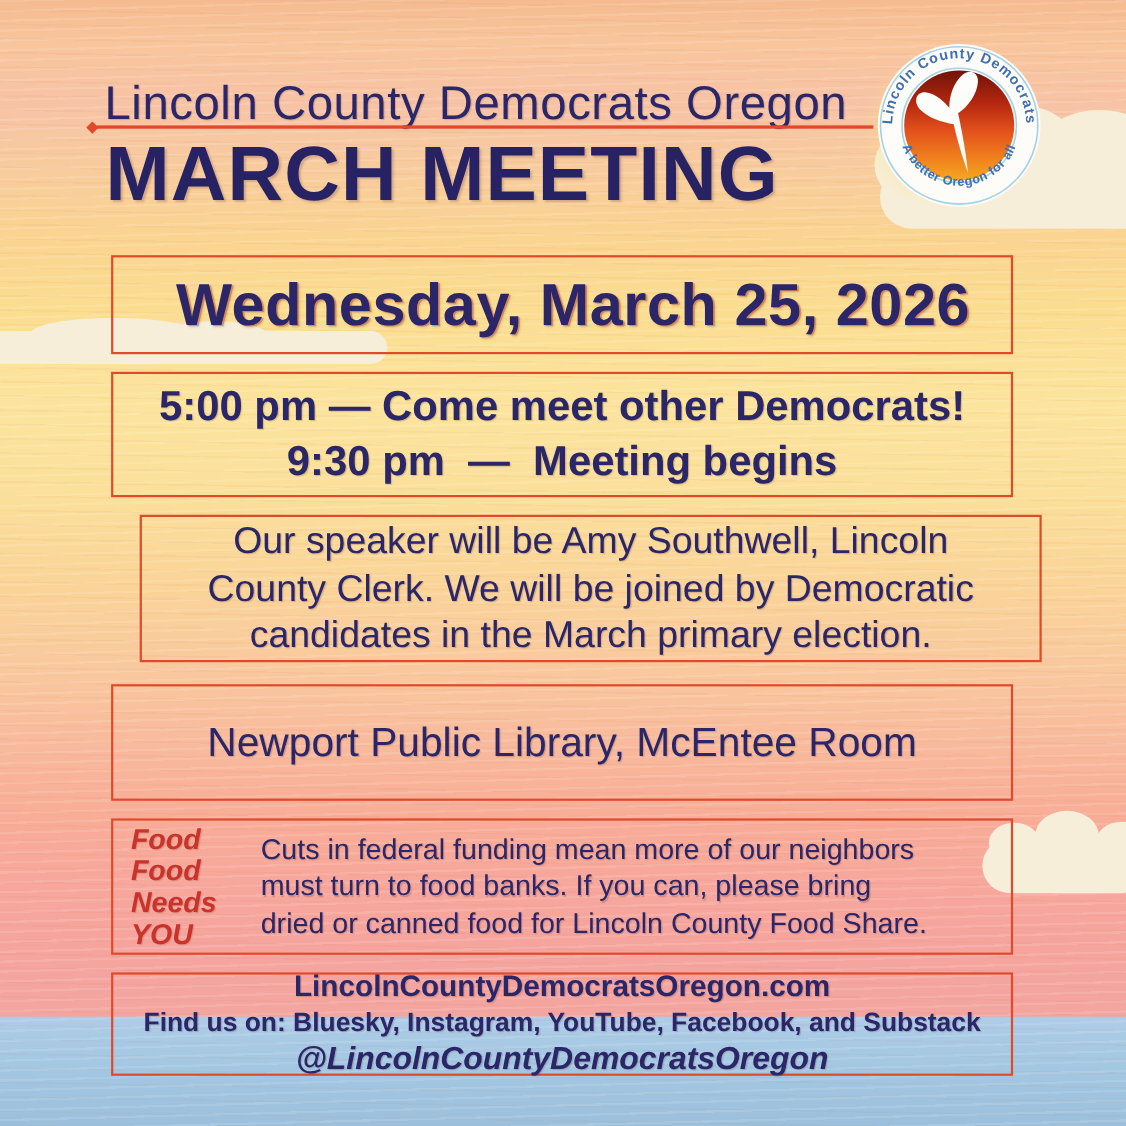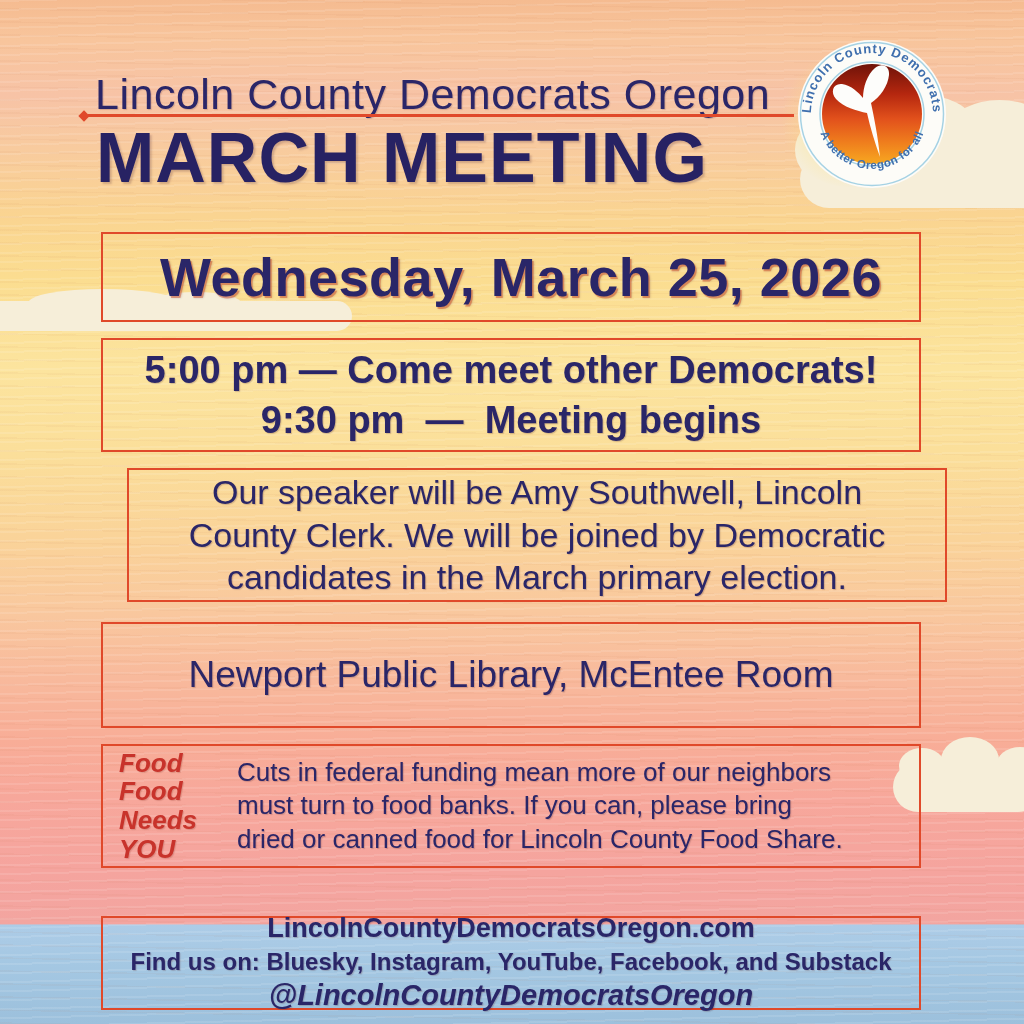--- a/index.html
+++ b/index.html
@@ -47,21 +47,21 @@
   .speaker-box{top:468px;height:134px;margin-left:26px;}
   .speaker-box .line{font-size:34px;line-height:1.26;}
   .location-box{top:622px;height:106px;}
   .location-box .line{font-size:37px;line-height:1.3;}
   .food-box{top:744px;height:124px;flex-direction:row;justify-content:flex-start;
     align-items:center;text-align:left;padding-left:16px;}
   .food-callout{width:108px;flex:0 0 auto;color:#c8332b;font-weight:700;font-style:italic;
     font-size:26px;line-height:1.1;text-shadow:1px 1px 1px rgba(120,30,20,0.2);}
   .food-text{margin-left:10px;}
   .food-text .line{font-size:26px;line-height:1.27;}
-  .footer-box{top:916px;height:94px;}
+  .footer-box{top:884px;height:94px;}
   .footer-website{font-size:27px;font-weight:700;line-height:1.25;}
   .footer-social{font-size:24px;font-weight:700;line-height:1.3;}
   .footer-handle{font-size:29px;font-weight:700;font-style:italic;line-height:1.25;}
 </style>
 </head>
 <body>
 
 <div class="flyer">
 
   <div class="cloud" style="left:795px;top:118px;width:245px;height:64px;border-radius:32px;"></div>

